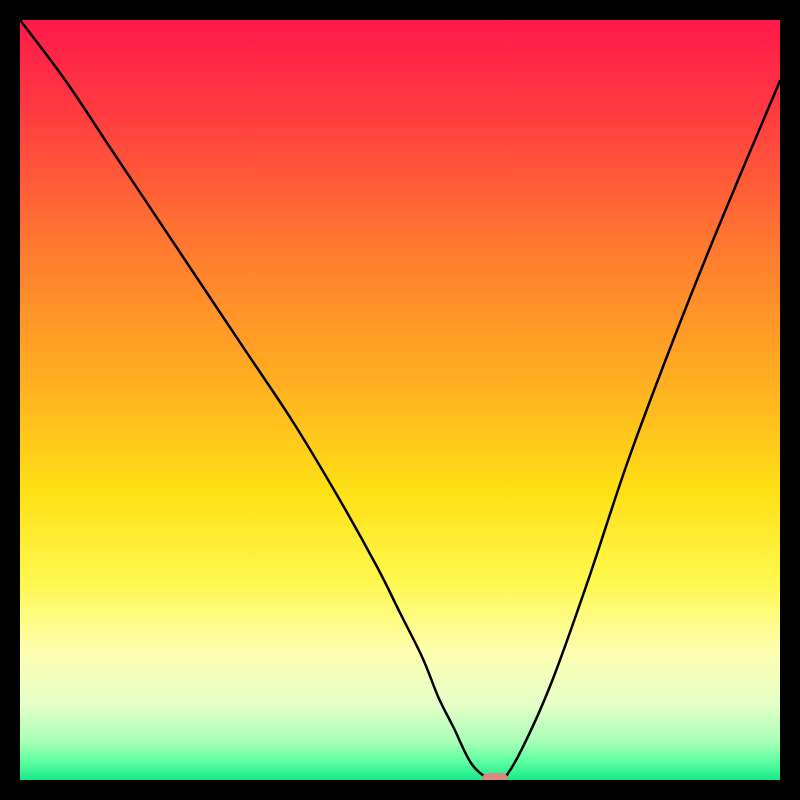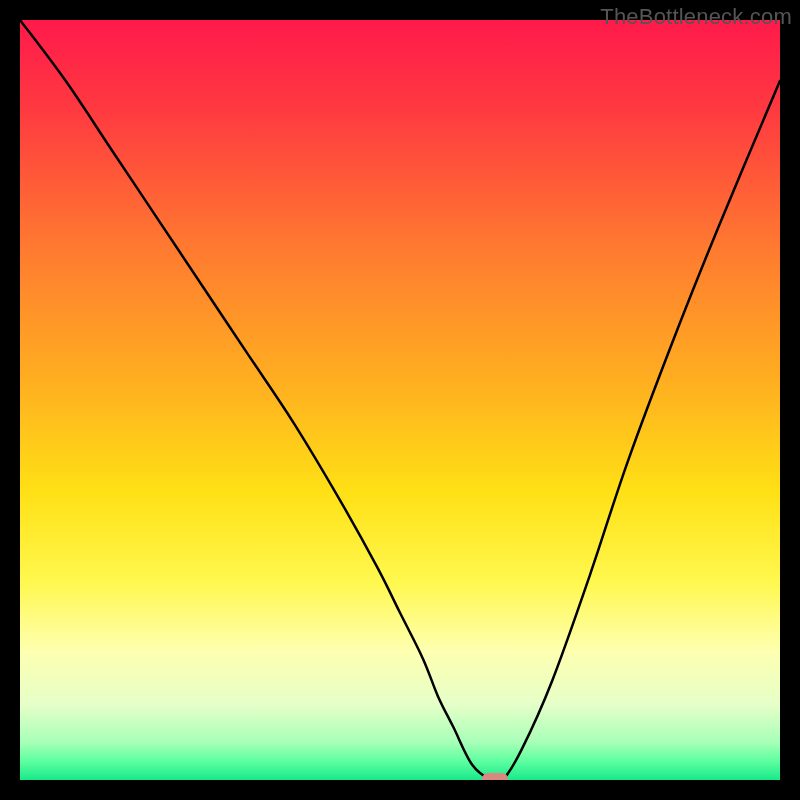--- a/index.html
+++ b/index.html
@@ -57,21 +57,20 @@
   .marker {
     fill: #d88a80;
     stroke: none;
   }
 </style>
 </head>
 <body>
 
 <div class="frame">
 
-  <div class="watermark">TheBottleneck.com</div>
 
   <div class="plot-area">
 
     <svg class="gradient" viewBox="0 0 760 760" preserveAspectRatio="none">
       <defs>
         <linearGradient id="bg-grad" x1="0" y1="0" x2="0" y2="1">
             <stop offset="0%" stop-color="#ff1a4b"></stop>
             <stop offset="12%" stop-color="#ff3a40"></stop>
             <stop offset="30%" stop-color="#ff7a30"></stop>
             <stop offset="48%" stop-color="#ffb020"></stop>

